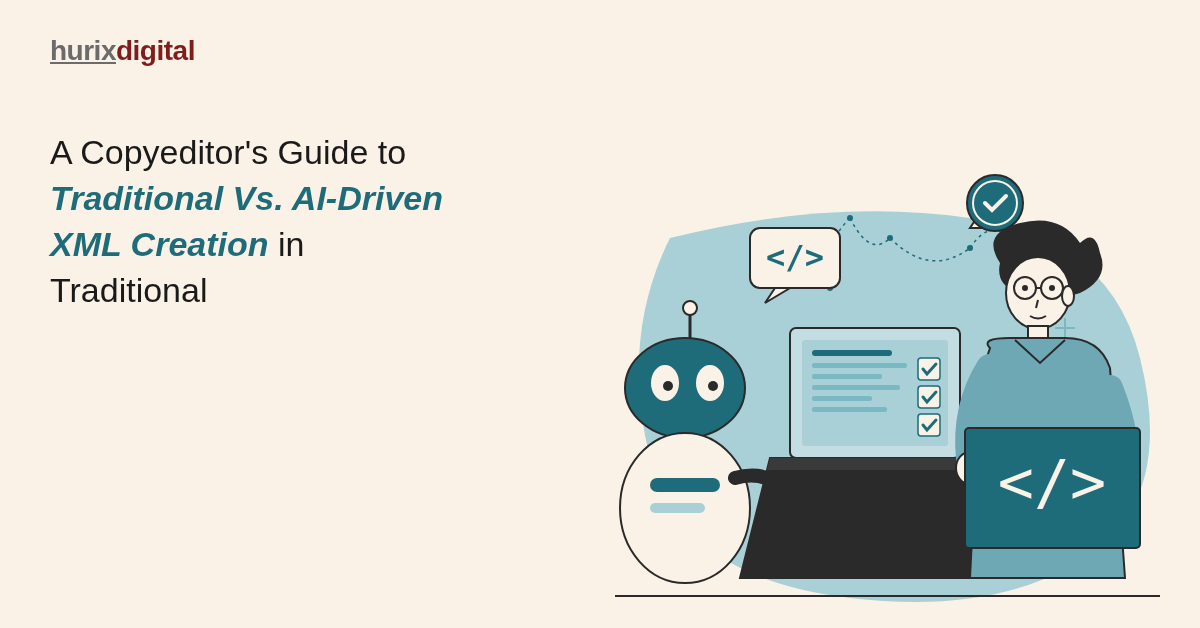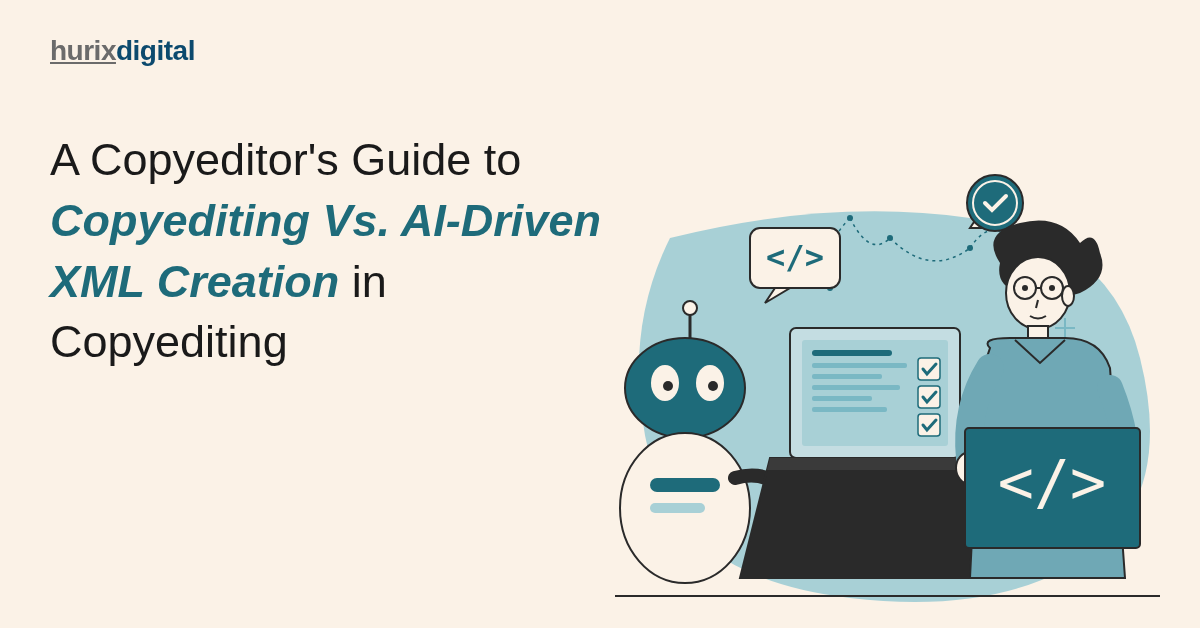--- a/index.html
+++ b/index.html
@@ -13,27 +13,27 @@
 }
 .logo {
   position: absolute;
   top: 35px;
   left: 50px;
   font-size: 28px;
   font-weight: 700;
   letter-spacing: -0.5px;
 }
 .logo-part1 { color: #6b6b6b; text-decoration: underline; }
-.logo-part2 { color: #0c4a6e; }
+.logo-part2 { color: #7f1d1d; }
 .headline {
   position: absolute;
   top: 130px;
   left: 50px;
   width: 560px;
-  font-size: 45px;
+  font-size: 34px;
   line-height: 1.35;
   color: #1a1a1a;
   font-weight: 400;
 }
 .highlight {
   color: #1e6b7a;
   font-style: italic;
   font-weight: 700;
 }
 .illustration {
@@ -46,23 +46,23 @@
 </style>
 </head>
 <body>
 
 <div class="logo">
   <span class="logo-part1">hurix</span><span class="logo-part2">digital</span>
 </div>
 
 <div class="headline">
   <span>A Copyeditor's Guide to</span><br>
-  <span class="highlight">Copyediting Vs. AI-Driven</span><br>
+  <span class="highlight">Traditional Vs. AI-Driven</span><br>
   <span class="highlight">XML Creation</span><span> in</span><br>
-  <span>Copyediting</span>
+  <span>Traditional</span>
 </div>
 
 <div class="illustration">
 <svg viewBox="0 0 600 470" width="600" height="470">
 
   <path d="M 100 80 Q 50 180 80 300 Q 110 420 280 440 Q 450 460 540 380 Q 600 320 570 200 Q 540 80 400 60 Q 260 40 100 80 Z" fill="#a8d0d6"></path>
 
   <g stroke="#1e6b7a" stroke-width="1.5" fill="none" stroke-dasharray="3 4">
     <path d="M 280 60 Q 300 100 320 80"></path>
     <path d="M 320 80 Q 360 120 400 90"></path>

